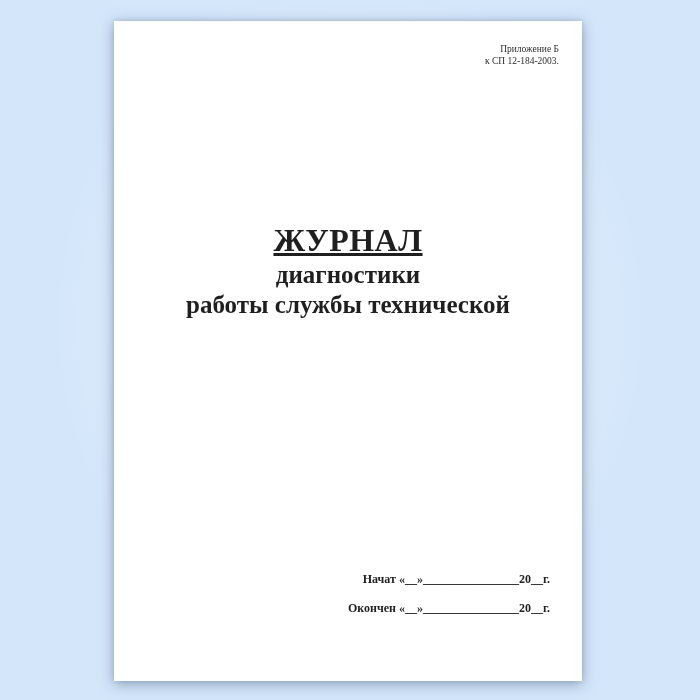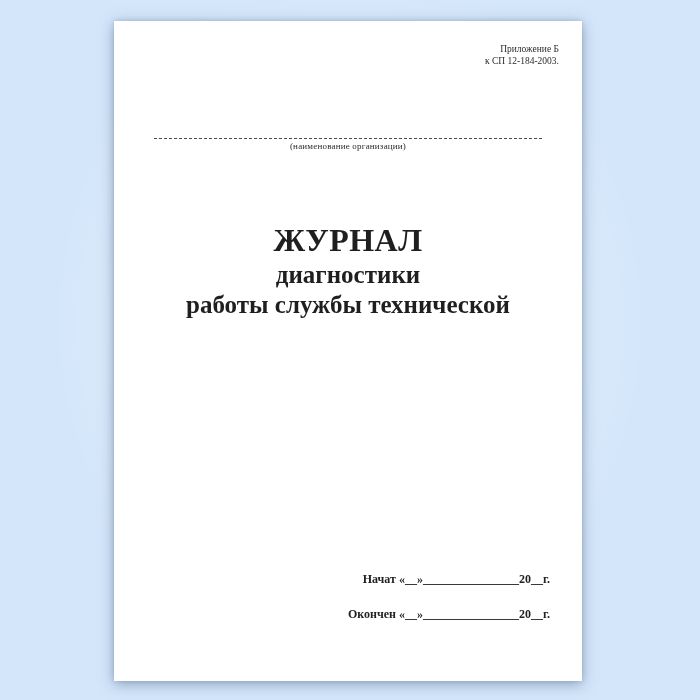--- a/index.html
+++ b/index.html
@@ -63,52 +63,49 @@
     top: 199px;
     left: 0;
     right: 0;
     text-align: center;
     font-weight: bold;
   }
   .title-main {
     font-size: 32px;
     line-height: 40px;
     letter-spacing: 0.5px;
+    text-decoration: underline;
   }
   .title-sub {
     font-size: 25px;
     line-height: 30px;
   }
   .dates {
     position: absolute;
     top: 552px;
     right: 32px;
     text-align: right;
     font-weight: bold;
     font-size: 12px;
     color: #222222;
   }
   .date-line { line-height: 12px; }
-  .date-line + .date-line { margin-top: 23px; }
+  .date-line + .date-line { margin-top: 17px; }
 </style>
 </head>
 <body>
 
 <div class="scene">
   <div class="page">
 
     <div class="appendix">
       <div>Приложение Б</div>
       <div>к СП 12-184-2003.</div>
     </div>
 
-    <div class="org">
-      <div class="org-line"></div>
-      <div class="org-caption">(наименование организации)</div>
-    </div>
 
     <div class="title-block">
       <div class="title-main">ЖУРНАЛ</div>
       <div class="title-sub">диагностики</div>
       <div class="title-sub">работы службы технической</div>
     </div>
 
     <div class="dates">
       <div class="date-line">Начат «__»________________20__г.</div>
       <div class="date-line">Окончен «__»________________20__г.</div>

